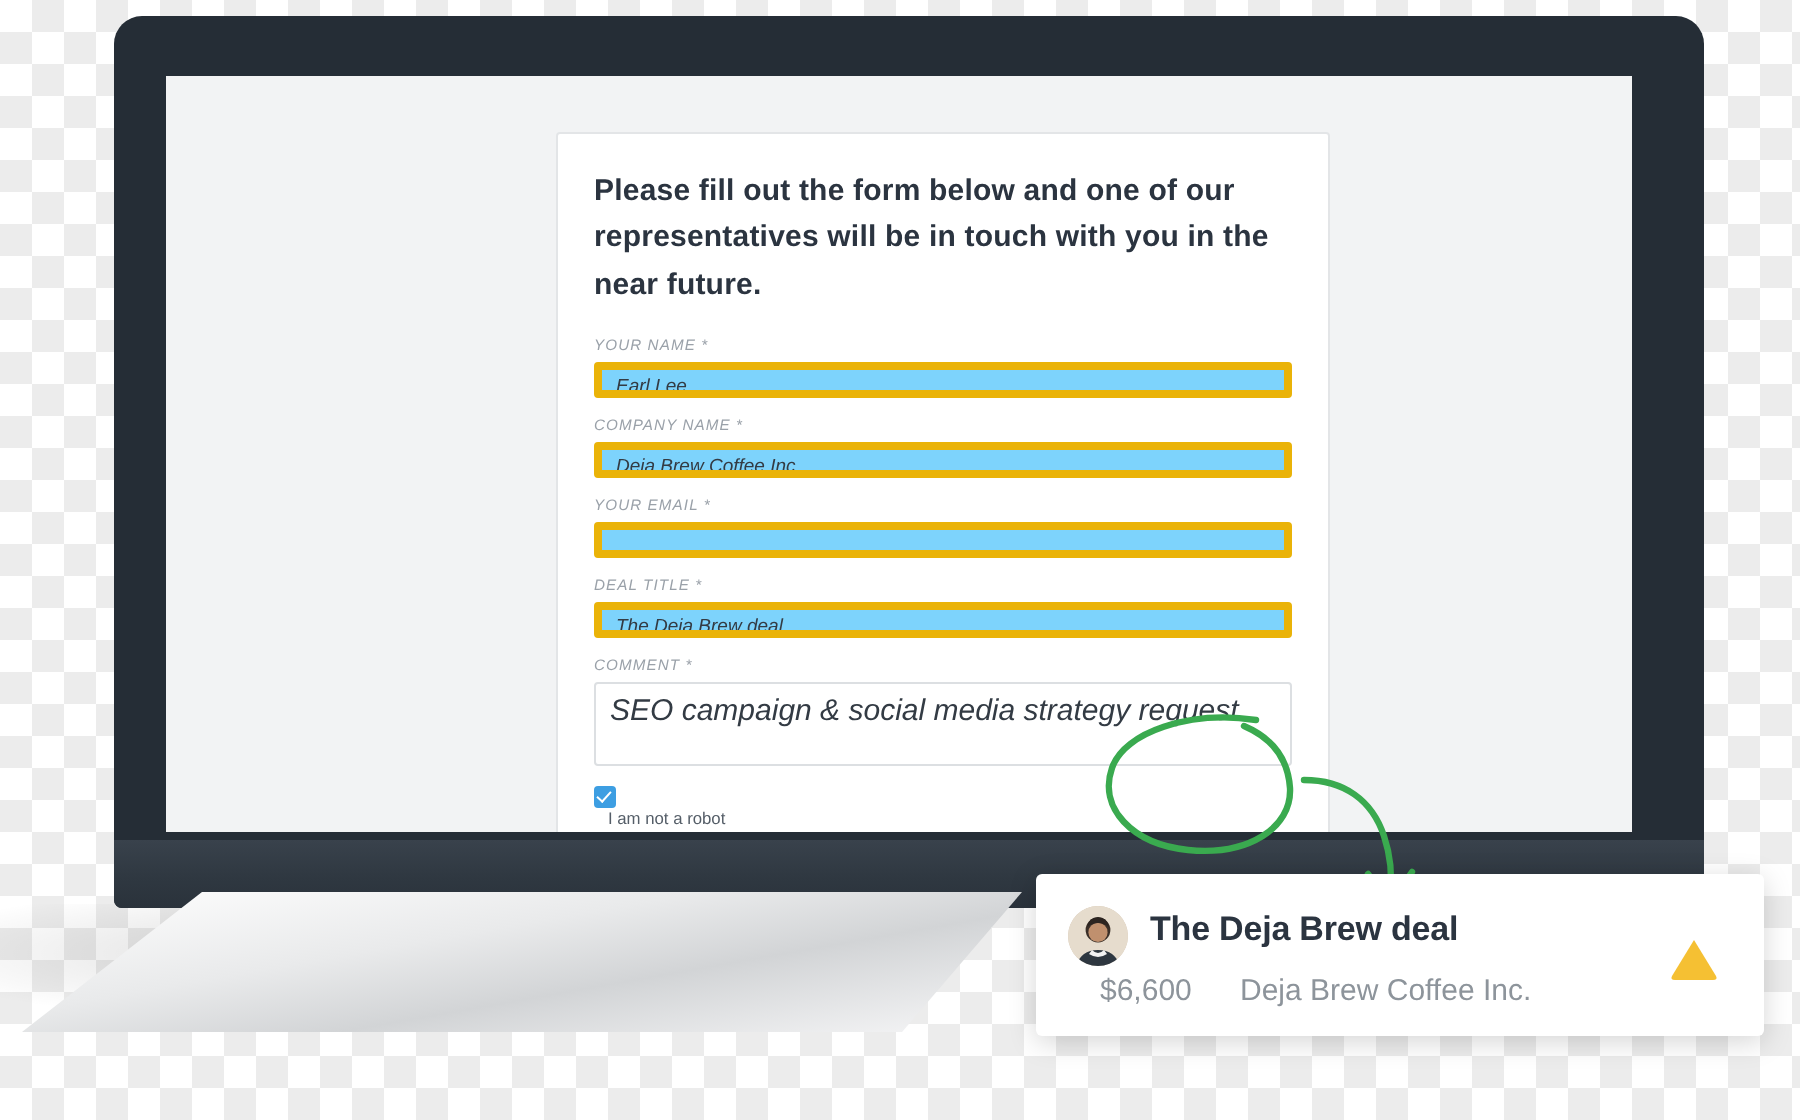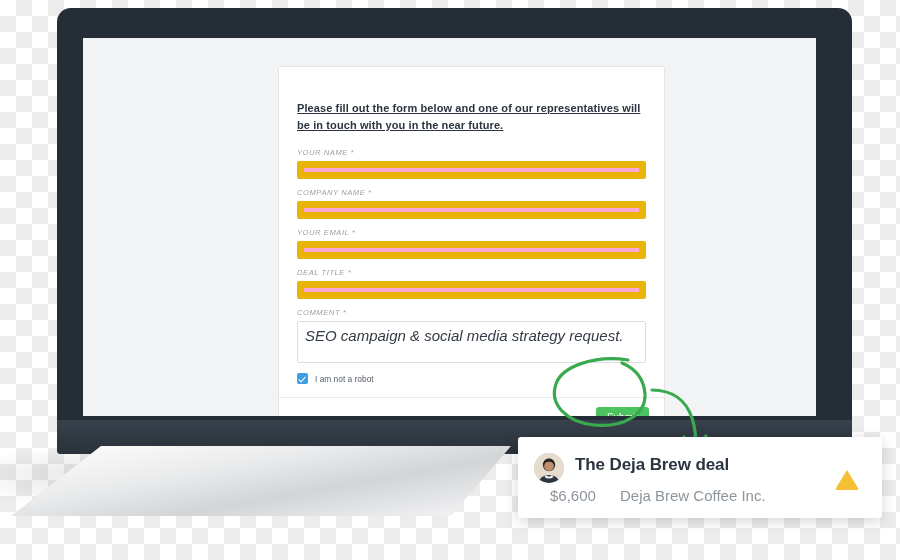--- a/index.html
+++ b/index.html
@@ -40,38 +40,38 @@
     background:radial-gradient(ellipse at 50% 40%,rgba(0,0,0,.17),rgba(0,0,0,0) 70%);
   }
 
   
   #form-card{
     position:absolute;left:195px;top:28px;width:385px;
     background:#ffffff;border:1px solid #e3e5e7;border-radius:2px;
   }
   #form-body{padding:17px 18px 13px 18px;}
   .intro{
-    font-size:11px;line-height:1.55;color:#2b3440;font-weight:bold;
-    margin:16px 0 14px 0;letter-spacing:.1px;text-decoration:underline;
+    font-size:15px;line-height:1.55;color:#2b3440;font-weight:bold;
+    margin:0 0 14px 0;letter-spacing:.1px;
   }
   .field{margin-bottom:9px;font-style:italic;}
   .f-label{
     font-size:7.6px;letter-spacing:.55px;color:#9aa1a9;
     text-transform:uppercase;margin-bottom:4px;
   }
   .f-input{
-    height:18px;border:7px solid #eab308;border-radius:2px;background:#f9a8d4;
+    height:18px;border:4px solid #eab308;border-radius:2px;background:#7dd3fc;
     font-size:9.5px;color:#333b44;line-height:18px;padding:0 7px;
     box-sizing:border-box;width:100%;overflow:hidden;white-space:nowrap;
   }
   .f-textarea{
     height:42px;border:1px solid #dcdfe2;border-radius:2px;background:#fff;
     font-size:15px;color:#333b44;padding:5px 7px;box-sizing:border-box;width:100%;
   }
-  .robot-row{display:flex;align-items:center;margin-top:10px;}
+  .robot-row{display:flex;align-items:flex-start;margin-top:10px;flex-direction:column;}
   .cbox{
     width:11px;height:11px;border-radius:2px;background:#3d9ee2;
     position:relative;flex:none;
   }
   .cbox:after{
     content:"";position:absolute;left:3px;top:1.5px;width:3px;height:6px;
     border:solid #fff;border-width:0 1.4px 1.4px 0;transform:rotate(42deg);
   }
   .robot-label{font-size:8.4px;color:#555e68;margin-left:7px;}
   #form-footer{

